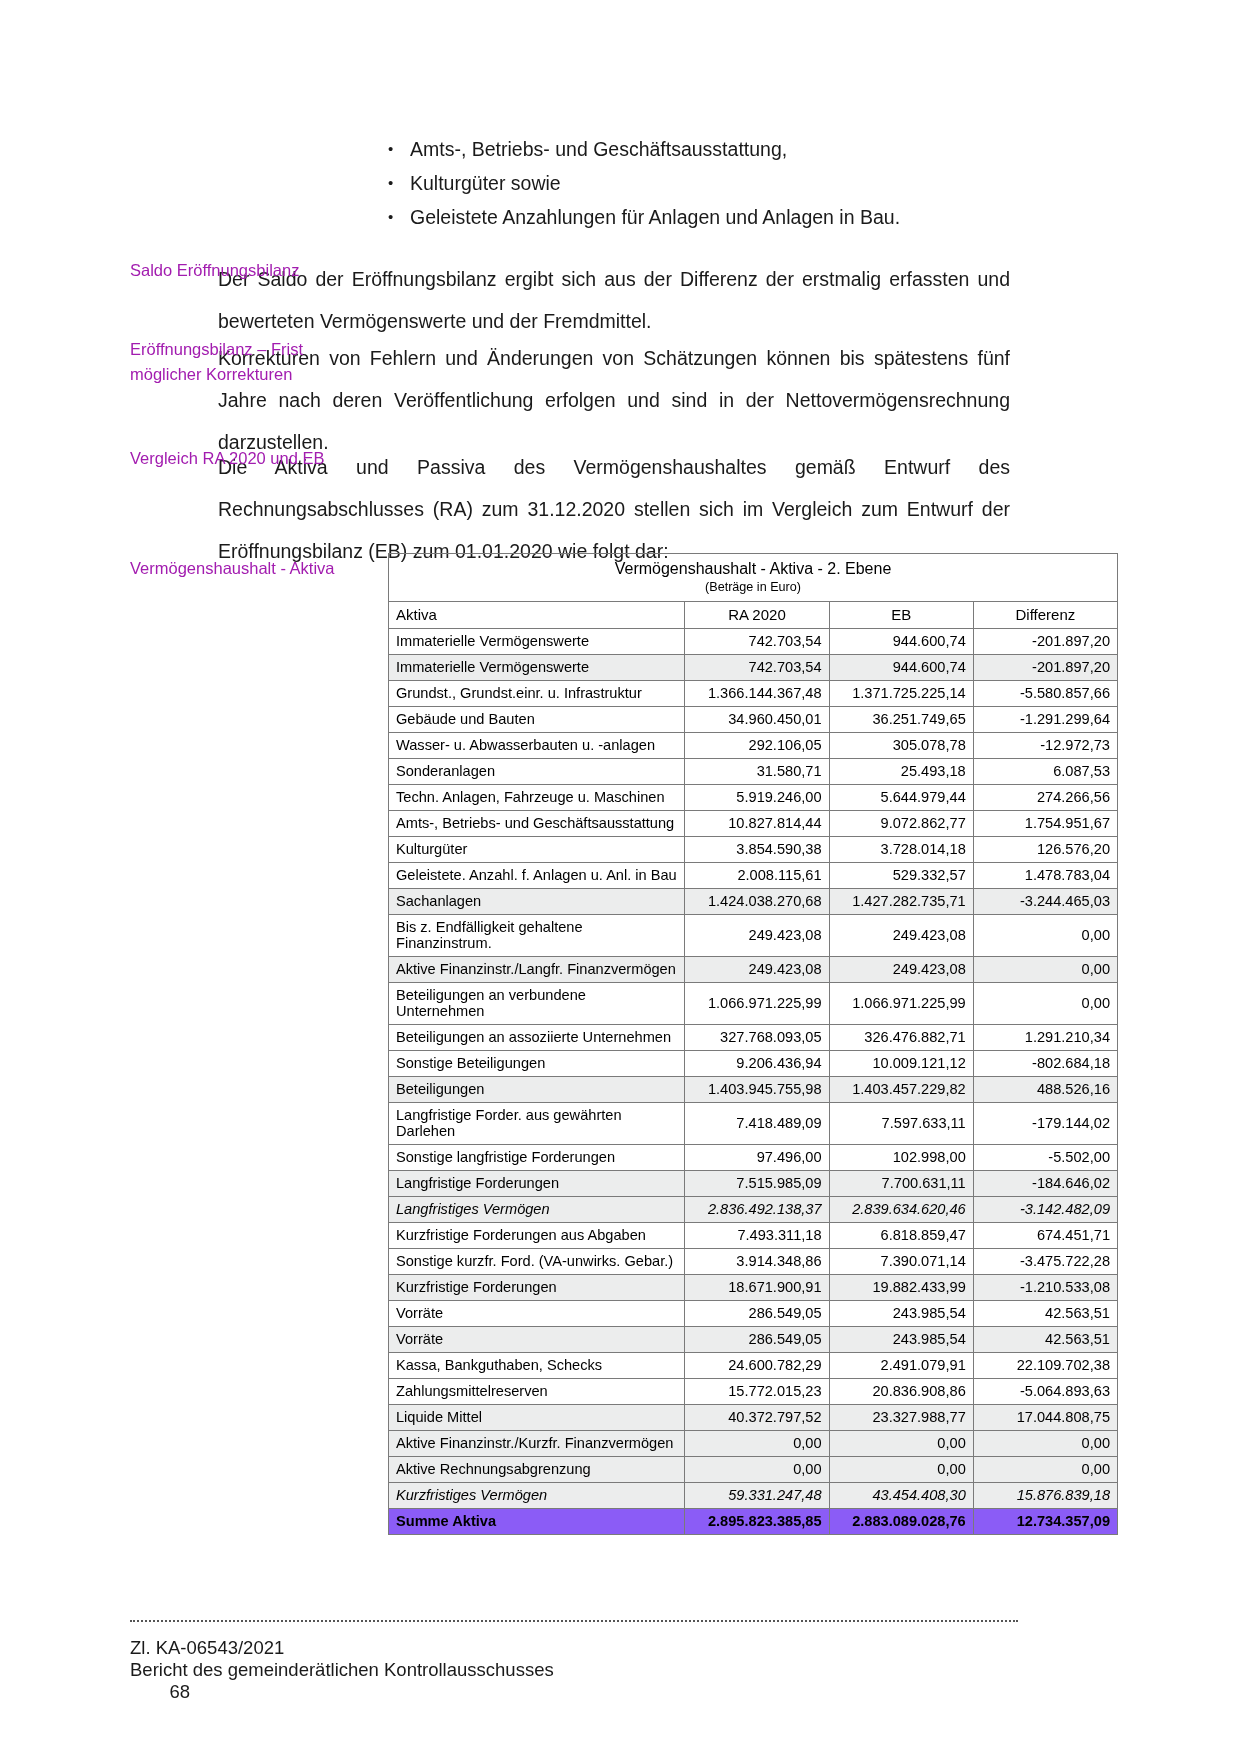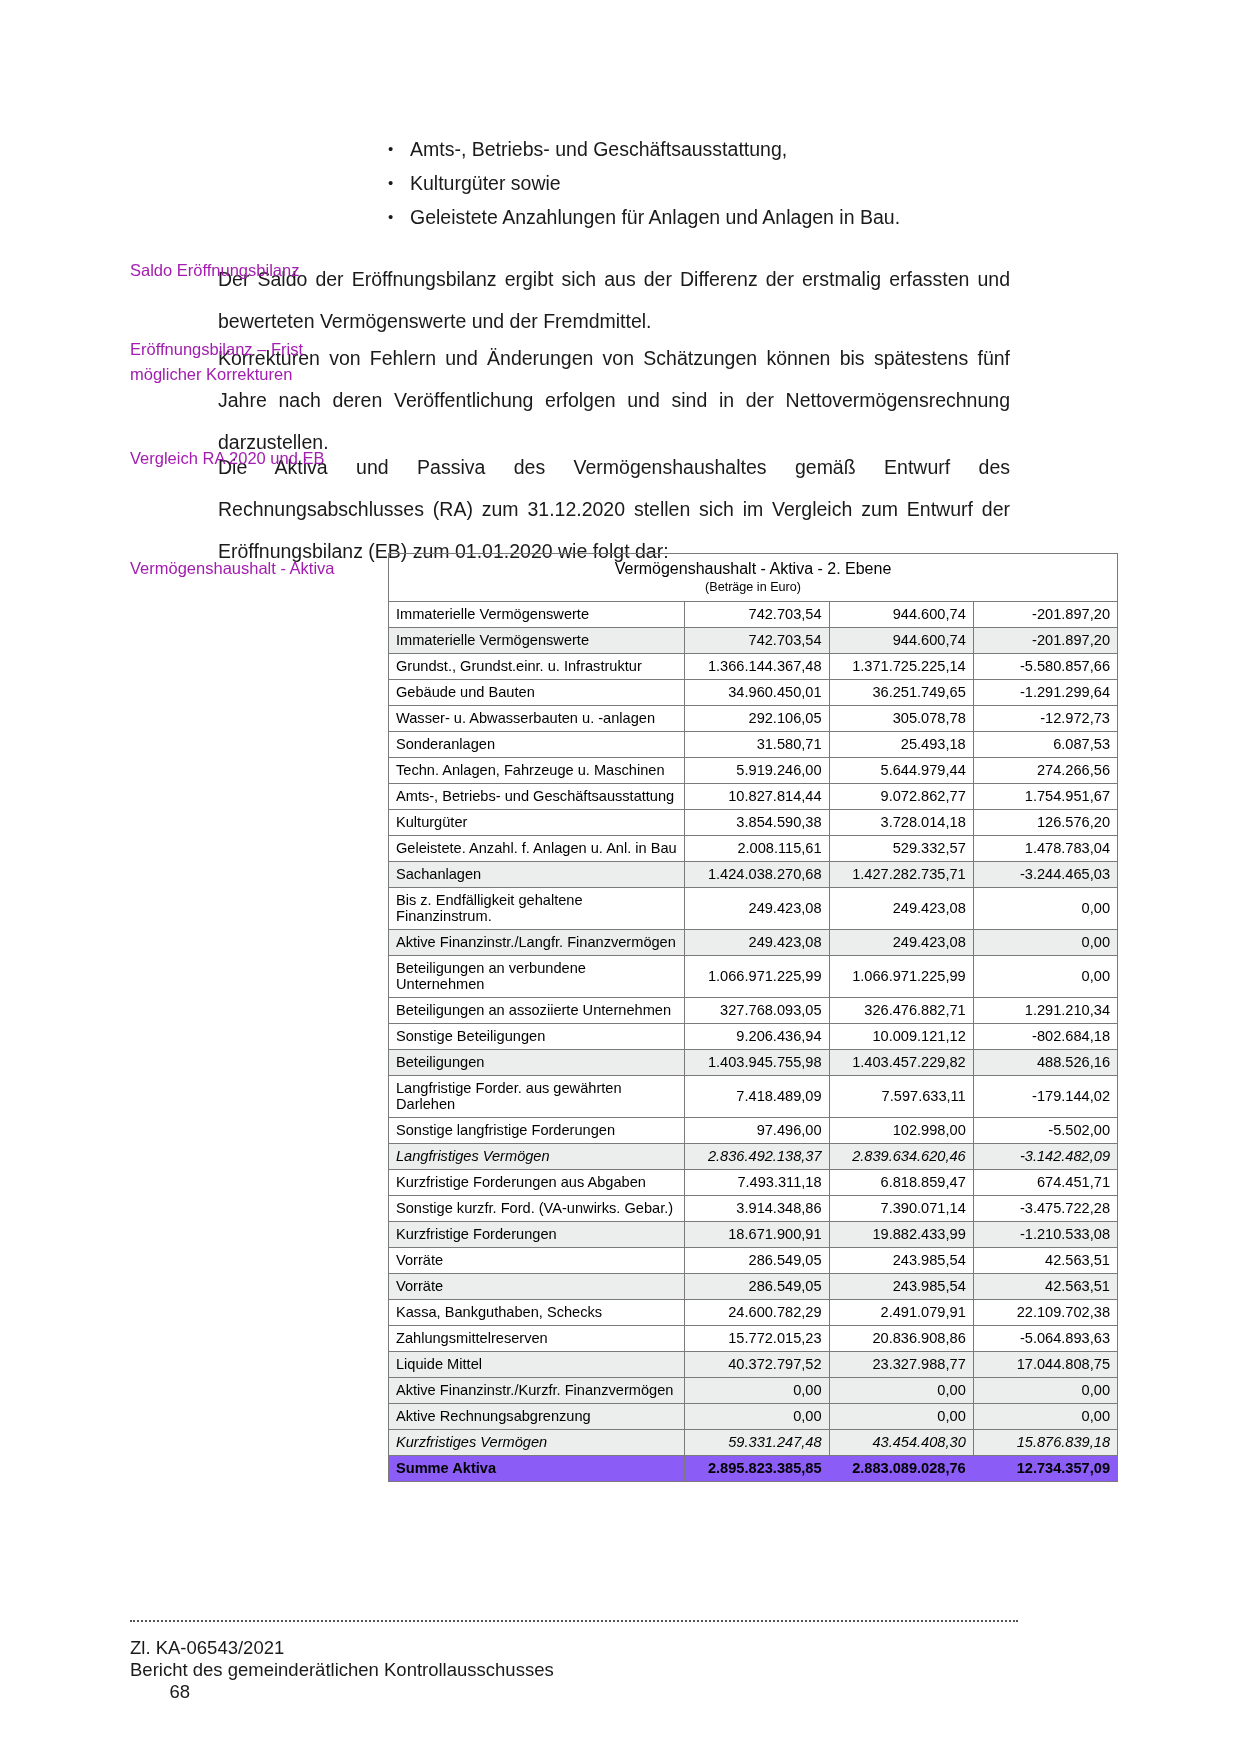--- a/index.html
+++ b/index.html
@@ -190,20 +190,26 @@
           <col class="col-num">
           <col class="col-num">
       </colgroup>
       <tbody>
         <tr>
           <td class="tbl-title-cell" colspan="4">
             <span>Vermögenshaushalt - Aktiva - 2. Ebene</span>
             <span class="sub">(Beträge in Euro)</span>
           </td>
         </tr>
+        <tr class="hdr">
+          <td class="left">Aktiva</td>
+          <td>RA 2020</td>
+          <td>EB</td>
+          <td>Differenz</td>
+        </tr>
       <tr>
             <td class="lbl">Immaterielle Vermögenswerte</td>
             <td class="num">742.703,54</td>
             <td class="num">944.600,74</td>
             <td class="num">-201.897,20</td>
           </tr>
           <tr class="sum">
             <td class="lbl">Immaterielle Vermögenswerte</td>
             <td class="num">742.703,54</td>
             <td class="num">944.600,74</td>
@@ -304,20 +310,26 @@
             <td class="num">7.418.489,09</td>
             <td class="num">7.597.633,11</td>
             <td class="num">-179.144,02</td>
           </tr>
           <tr>
             <td class="lbl">Sonstige langfristige Forderungen</td>
             <td class="num">97.496,00</td>
             <td class="num">102.998,00</td>
             <td class="num">-5.502,00</td>
           </tr>
+          <tr class="sum">
+            <td class="lbl">Langfristige Forderungen</td>
+            <td class="num">7.515.985,09</td>
+            <td class="num">7.700.631,11</td>
+            <td class="num">-184.646,02</td>
+          </tr>
           <tr class="grp">
             <td class="lbl">Langfristiges Vermögen</td>
             <td class="num">2.836.492.138,37</td>
             <td class="num">2.839.634.620,46</td>
             <td class="num">-3.142.482,09</td>
           </tr>
           <tr>
             <td class="lbl">Kurzfristige Forderungen aus Abgaben</td>
             <td class="num">7.493.311,18</td>
             <td class="num">6.818.859,47</td>

